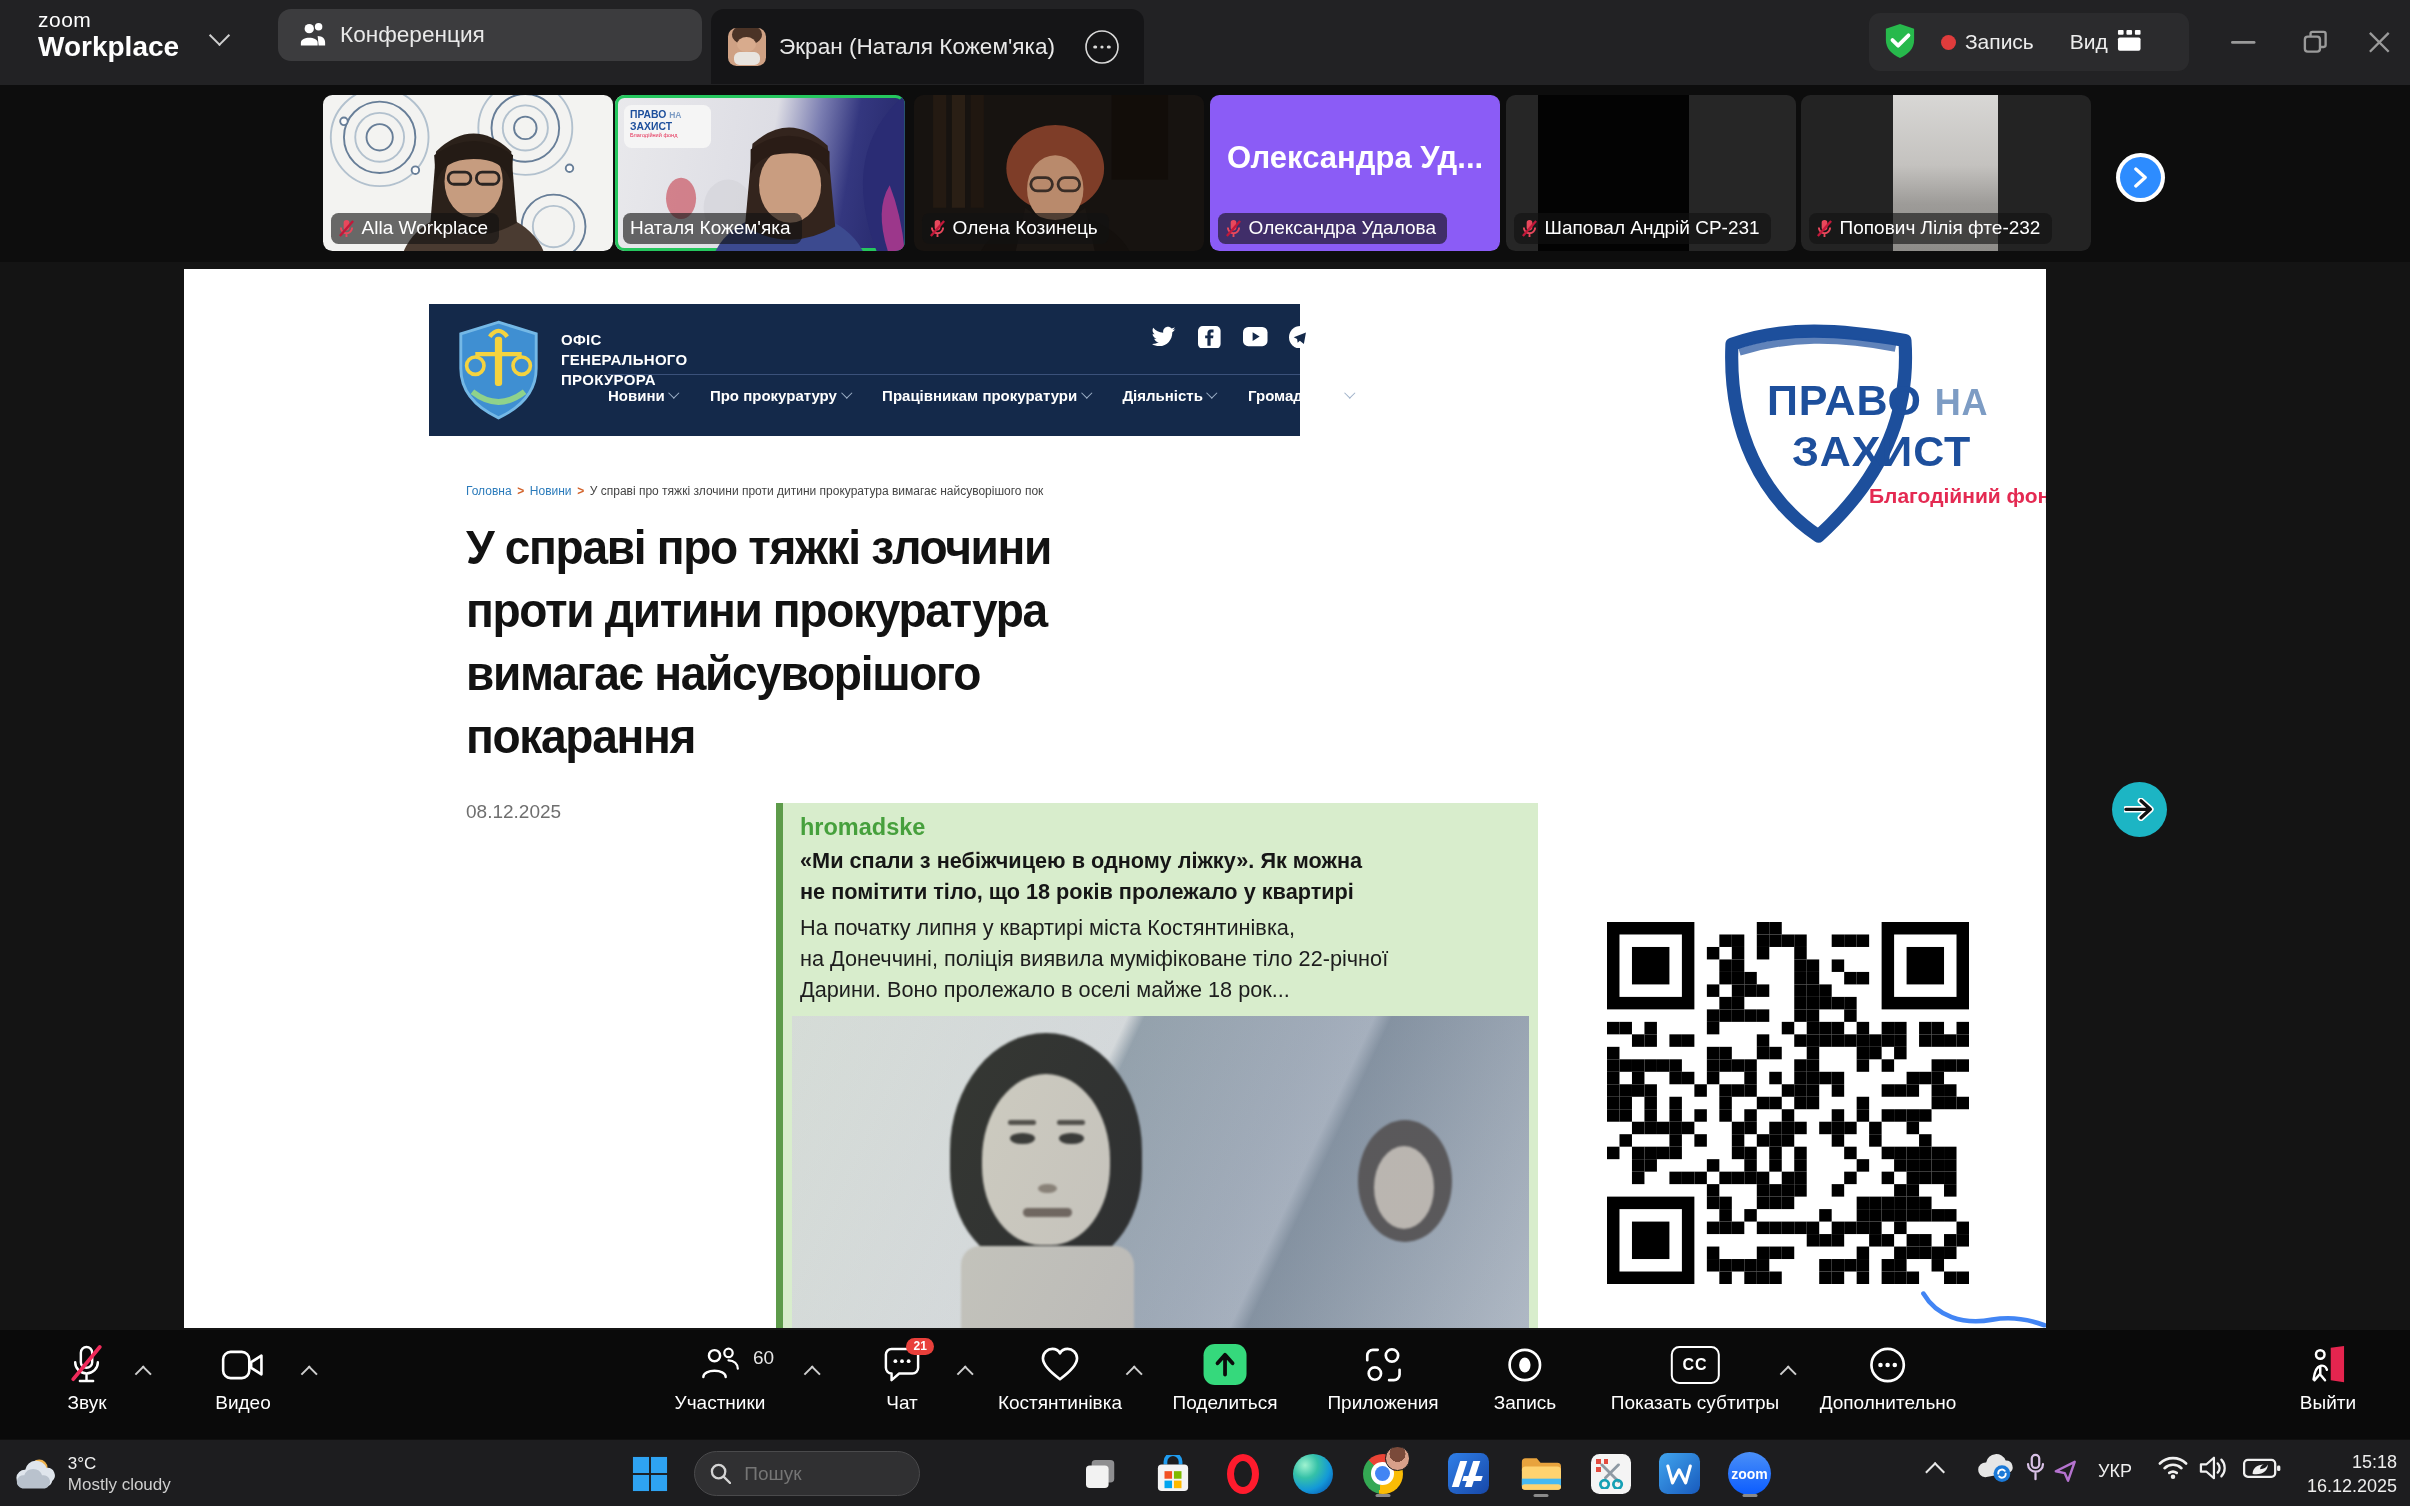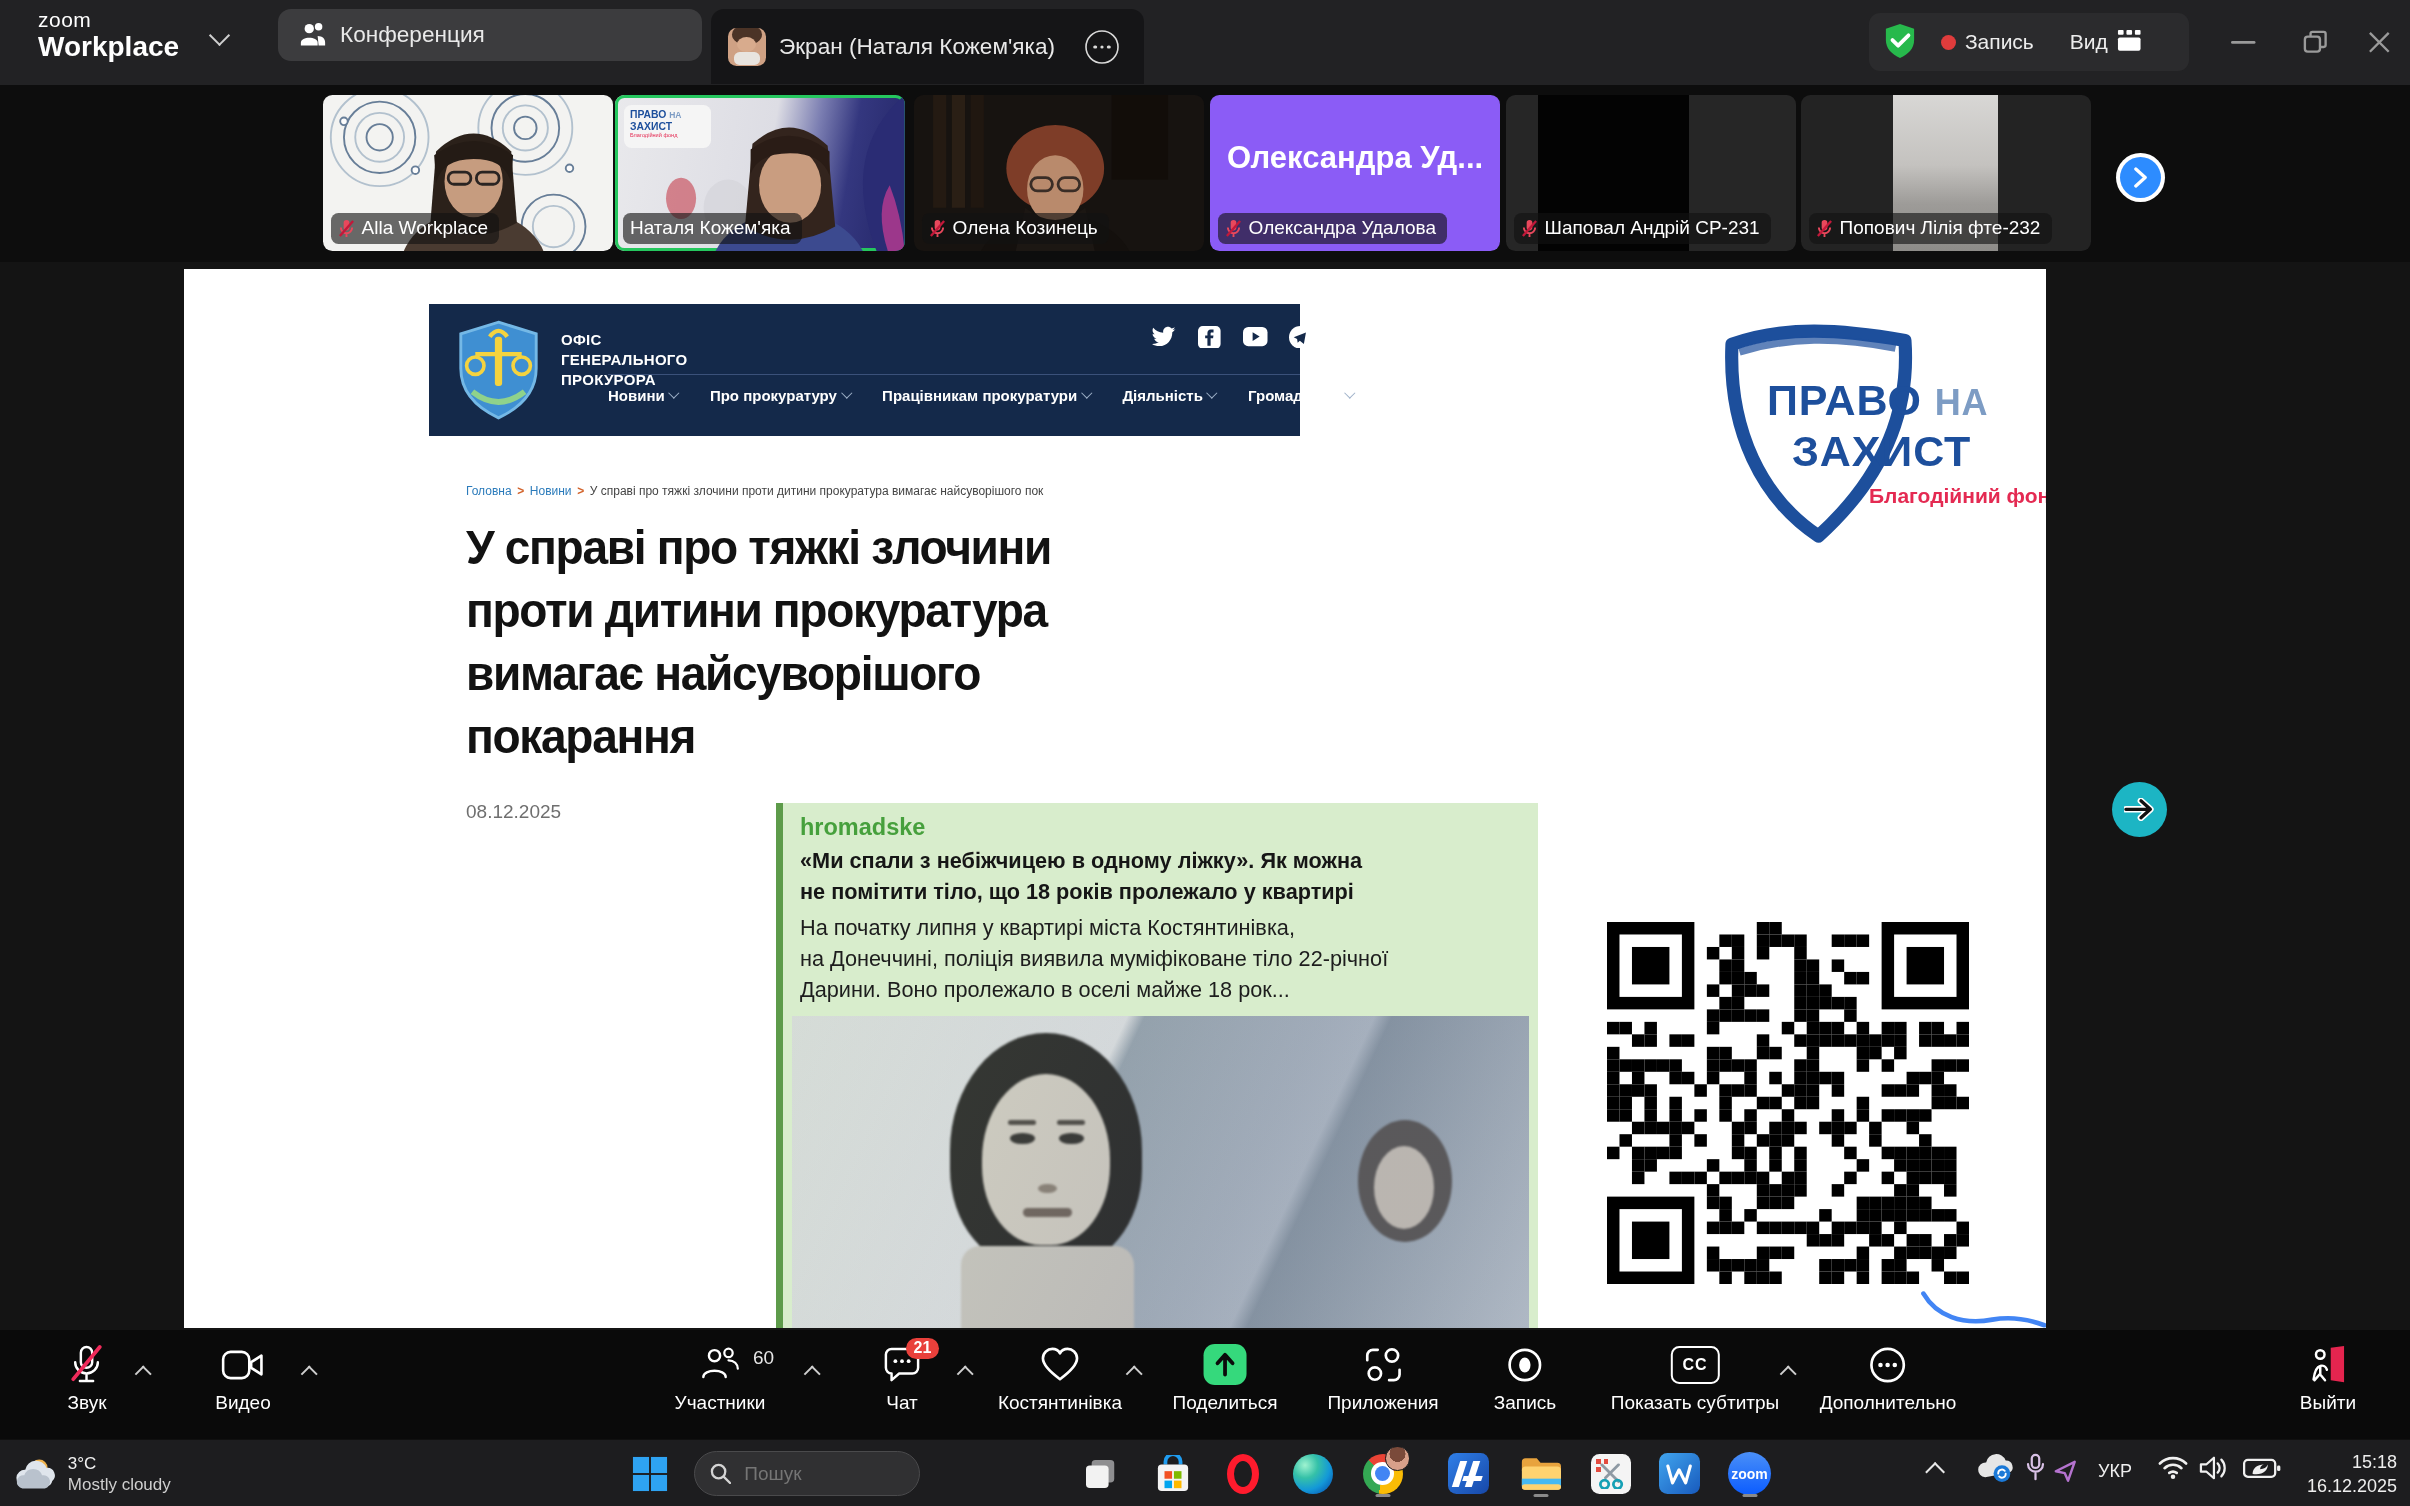--- a/index.html
+++ b/index.html
@@ -52,21 +52,21 @@
   .q-b{color:#161616;font-size:21.7px;font-weight:700;line-height:31px;}
   .q-r{color:#1d1d1d;font-size:21.7px;line-height:31px;}
   
   .pnz-big{color:#1d4f9c;font-weight:800;letter-spacing:0.9px;}
   
   #toolbar{position:absolute;left:0;top:1330px;width:2411px;height:109px;background:#0a0a0a;}
   .tbtn{position:absolute;top:13px;transform:translateX(-50%);display:flex;flex-direction:column;align-items:center;}
   .tbtn .ic{height:43px;display:flex;align-items:center;justify-content:center;}
   .tbtn .lb{color:#fff;font-size:19px;margin-top:5.6px;white-space:nowrap;}
   .upchev{position:absolute;width:10.4px;height:10.4px;border-left:2.4px solid #cfcfcf;border-top:2.4px solid #cfcfcf;transform:rotate(45deg);}
-  .badge{position:absolute;background:#e9403b;color:#fff;font-size:16px;font-weight:700;border-radius:13px;padding:1.9px 7.5px;}
+  .badge{position:absolute;background:#e9403b;color:#fff;font-size:12px;font-weight:700;border-radius:13px;padding:1.9px 7.5px;}
   
   #taskbar{position:absolute;left:0;top:1439px;width:2411px;height:68px;background:#1d1d1f;border-top:0.9px solid #101010;}
   .tk{position:absolute;top:9.4px;width:49px;height:49px;border-radius:7.5px;display:flex;align-items:center;justify-content:center;}
   .runbar{position:absolute;bottom:1.9px;left:50%;transform:translateX(-50%);width:15px;height:2.8px;border-radius:1.9px;background:#8a8a8a;}
   .trayicon{position:absolute;top:17px;display:flex;align-items:center;justify-content:center;}
   .traytext{color:#eee;font-size:18px;}
 </style>
 </head>
 <body>
 

